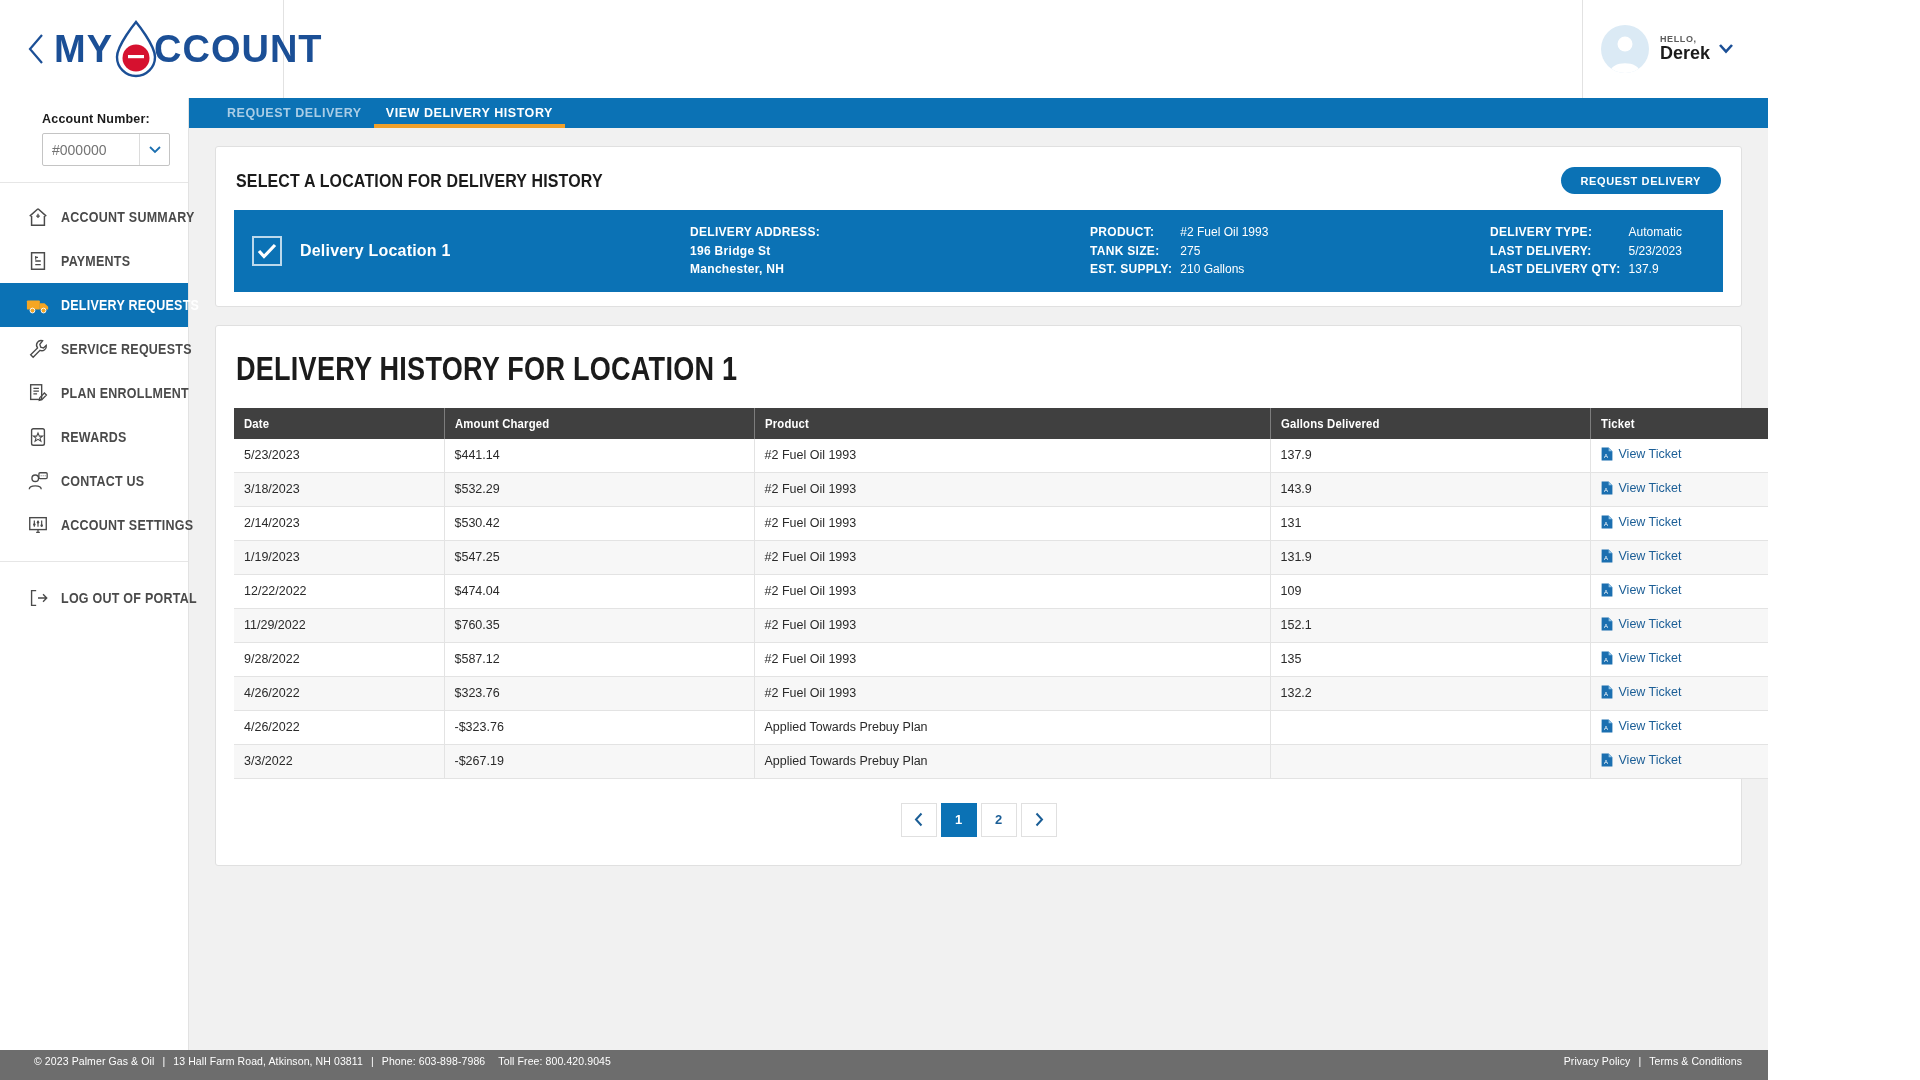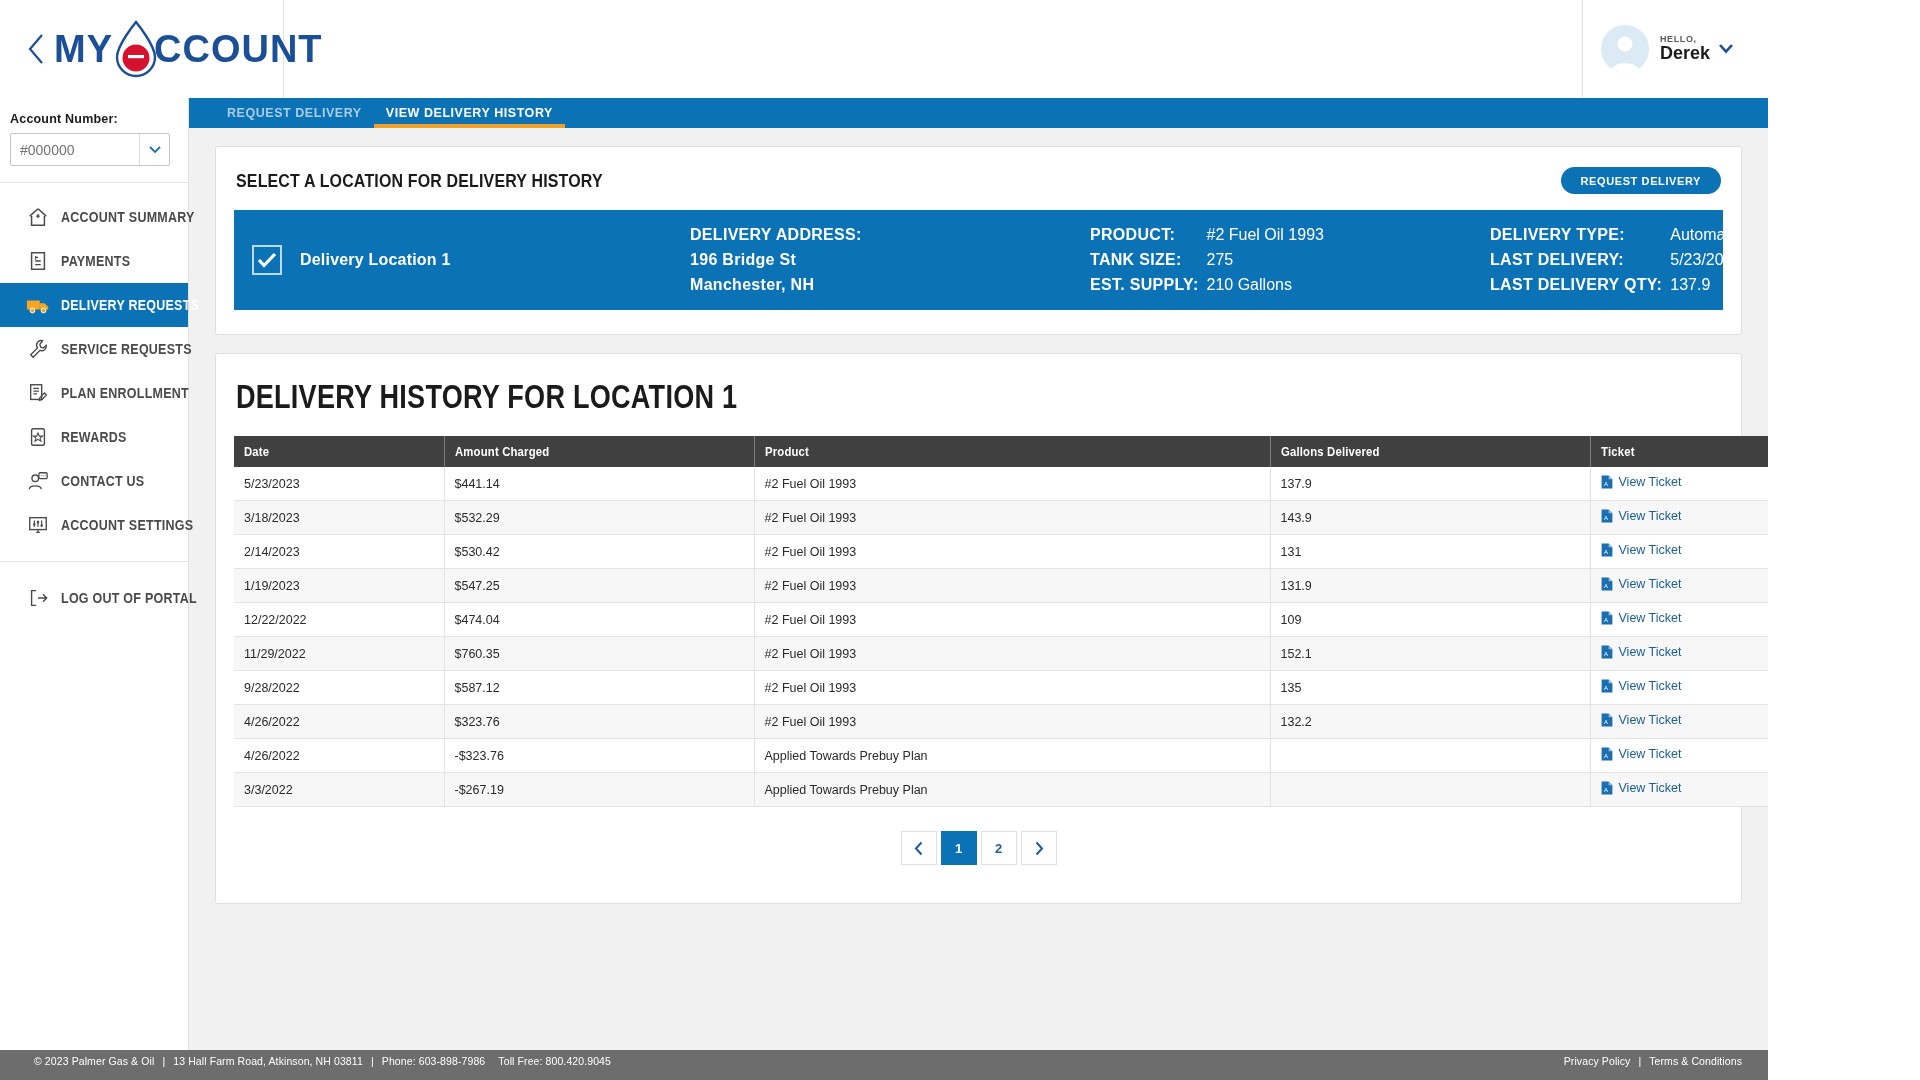--- a/index.html
+++ b/index.html
@@ -103,21 +103,21 @@
 
   
   .sidebar {
     width: 189px;
     background: #ffffff;
     border-right: 1px solid #e2e2e2;
     flex: 0 0 189px;
     display: flex; flex-direction: column;
     padding-top: 14px;
   }
-  .acct-block { padding: 0 18px 16px 10px; }
+  .acct-block { padding: 0 18px 16px 26px; margin-left: 16px; }
   .acct-label {
     font-size: 12.5px;
     font-weight: bold;
     color: #1b1b1b;
     margin-bottom: 7px;
     letter-spacing: .2px;
   }
   .acct-select {
     display: flex;
     height: 33px;
@@ -206,21 +206,21 @@
     background: #f0a02a;
   }
   .main-scroll { flex: 1; padding: 18px 26px 0 26px; overflow: hidden; }
 
   .card {
     background: #ffffff;
     border: 1px solid #e0e0e0;
     border-radius: 3px;
     margin-bottom: 18px;
   }
-  .card-pad { padding: 20px 18px 24px 18px; }
+  .card-pad { padding: 20px 18px 14px 18px; }
 
   .card-head {
     display: flex; align-items: center; justify-content: space-between;
     padding: 0 2px 0 2px;
   }
   .sec-title {
     font-family: "Liberation Sans Narrow", "Liberation Sans", sans-serif;
     font-size: 19px;
     font-weight: bold;
     color: #1b1b1b;
@@ -263,21 +263,21 @@
     flex: 0 0 30px;
     margin-right: 18px;
   }
   .loc-name {
     font-size: 16px;
     font-weight: bold;
     letter-spacing: .2px;
     width: 390px;
     flex: 0 0 390px;
   }
-  .loc-col { font-size: 16px; line-height: 1.55; }
+  .loc-col { font-size: 12px; line-height: 1.55; }
   .loc-col .k { font-weight: bold; letter-spacing: .3px; }
   .loc-col-addr { flex: 0 0 400px; }
   .loc-col-kv { display: flex; }
   .loc-col-kv .keys { font-weight: bold; letter-spacing: .3px; margin-right: 8px; white-space: nowrap; }
   .loc-col-kv .vals { font-weight: normal; white-space: nowrap; }
   .loc-prod { flex: 0 0 400px; }
   .loc-del  { flex: 0 0 320px; }
   .loc-flex { flex: 1; }
 
   

